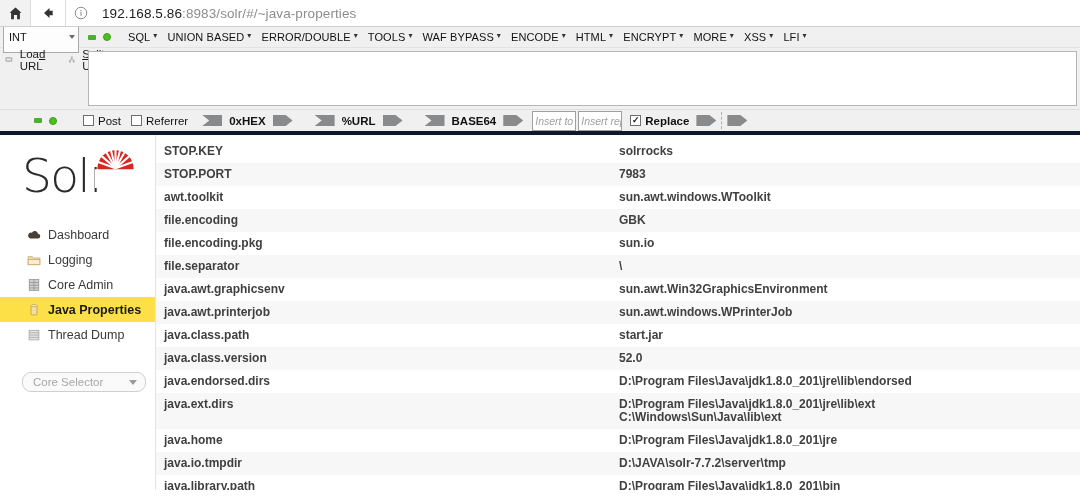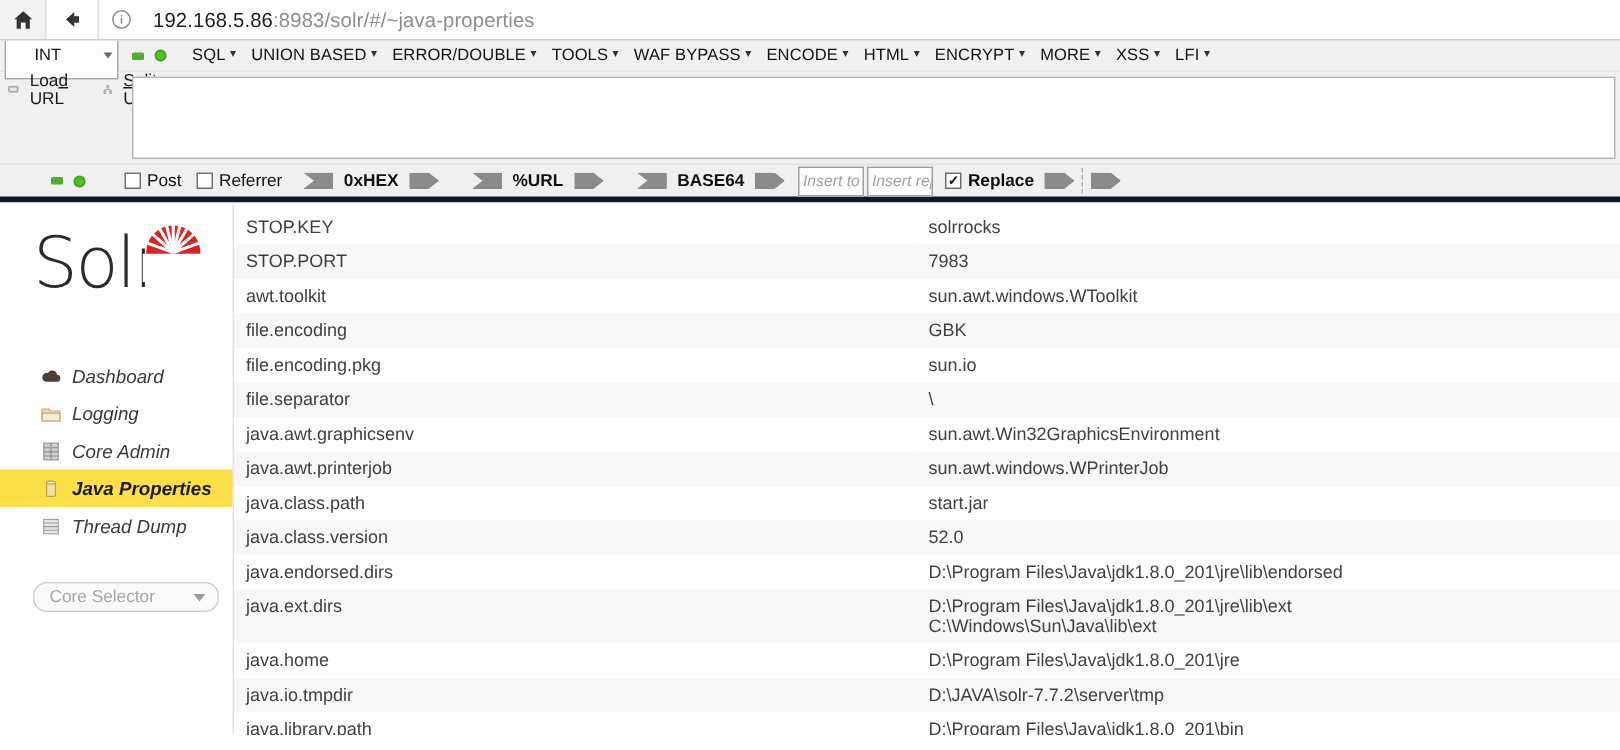--- a/index.html
+++ b/index.html
@@ -57,21 +57,21 @@
     display: flex; align-items: center;
     border-bottom: 1px solid #e3e3e3;
     font-size: 11px;
     color: #1a1a1a;
   }
   .sel-int {
     width: 76px; height: 32px; margin-left: 3px;
     background: #fdfdfd;
     border: 1px solid #a9a9a9;
     display: flex; align-items: center; justify-content: space-between;
-    padding: 0 3px 0 19px;
+    padding: 0 3px 0 5px;
     font-size: 11px; color: #111;
   }
   .caret-sm {
     width: 0; height: 0;
     border-left: 3.5px solid transparent;
     border-right: 3.5px solid transparent;
     border-top: 4px solid #6b6b6b;
   }
   .dot-green-sq {
     width: 8px; height: 5px; background: #4caf2e; border-radius: 1px;
@@ -170,21 +170,21 @@
   .solr-word {
     font-family: "DejaVu Sans", sans-serif;
     font-size: 47px; font-weight: 300; color: #2b2b2b;
     letter-spacing: -1.5px; line-height: 58px;
   }
   .sunburst {
     position: absolute; left: 73px; top: 0;
     width: 41px; height: 41px;
   }
 
-  .nav { margin-top: 33px; font-style: italic; }
+  .nav { margin-top: 17px; }
   .nav-item {
     height: 25px;
     display: flex; align-items: center; gap: 7px;
     padding-left: 27px;
     font-size: 12.5px; color: #3a3a3a;
   }
   .nav-item.active {
     background: #fde047; font-weight: bold; color: #1a1a1a;
   }
   .nav-ico { width: 14px; height: 14px; flex: 0 0 14px; }
@@ -205,21 +205,21 @@
     border-top: 5px solid #9a9a9a;
   }
 
   
   .solr-content {
     flex: 1;
     border-left: 1px solid #e4e4e4;
     padding-top: 5px;
     overflow: hidden;
   }
-  .props { width: 100%; border-collapse: collapse; table-layout: fixed; }
+  .props { width: 100%; border-collapse: collapse; table-layout: fixed; font-weight: bold; }
   .props tr { background: #ffffff; }
   .props tr.odd { background: #f7f7f7; }
   .props td {
     font-size: 12px; color: #3f3f3f;
     padding: 5px 0 5px 8px;
     vertical-align: top;
     line-height: 13px;
   }
   .props td.k { width: 455px; }
   .props td.v { color: #414141; }

